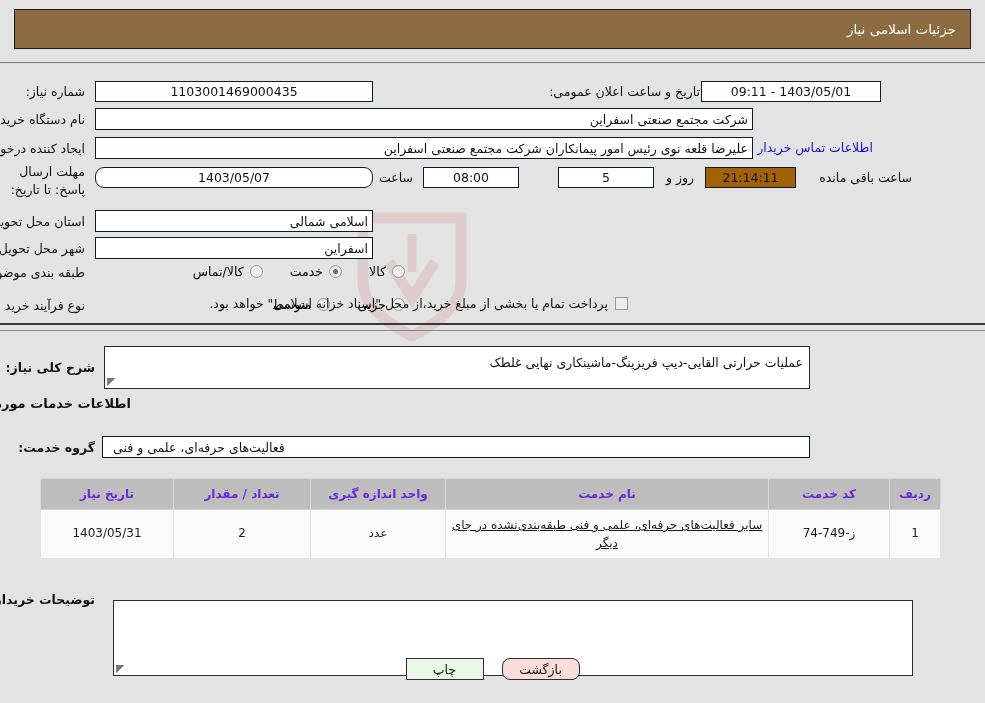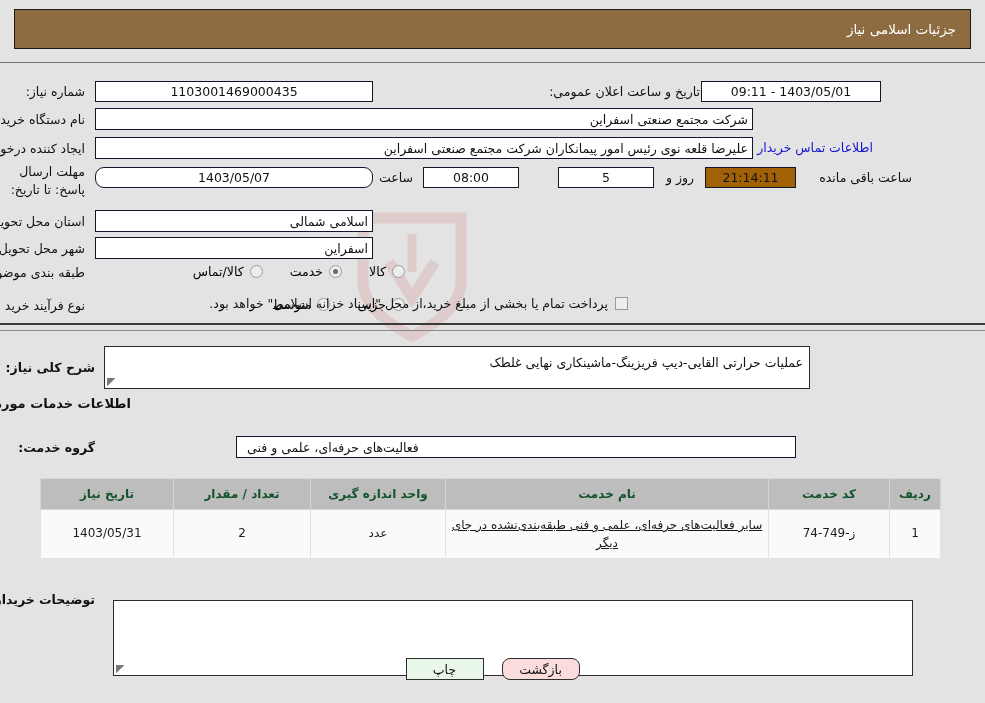--- a/index.html
+++ b/index.html
@@ -191,21 +191,21 @@
   table.items {
     border-collapse: collapse;
     width: 100%;
     font-size: 12px;
     font-family: "DejaVu Sans", sans-serif;
     background: #fff;
   }
   table.items th {
     background: #bdbdbd;
     border: 1px solid #d7d7d7;
-    color: #14532d;
+    color: #6d28d9;
     font-weight: bold;
     height: 26px;
     padding: 2px 4px;
     text-align: center;
     white-space: nowrap;
   }
   table.items td {
     background: #fafafa;
     border: 1px solid #e2e2e2;
     color: #1a1a1a;
@@ -326,21 +326,21 @@
 
 <div class="frm lbl lbl-b" style="top:360px; right:890px;">شرح کلی نیاز:</div>
 <div class="frm ta" style="top:346px; right:175px; width:706px; height:43px;">
   <span>عملیات حرارتی القایی-دیپ فریزینگ-ماشینکاری نهایی غلطک</span>
   <span class="grip">◥</span>
 </div>
 
 <div class="frm lbl lbl-b" style="top:396px; right:854px; font-size:13px;">اطلاعات خدمات مورد نیاز</div>
 
 <div class="frm lbl lbl-b" style="top:440px; right:890px;">گروه خدمت:</div>
-<div class="frm box rtlstart" style="top:436px; right:189px; width:560px; height:22px; justify-content:flex-end; padding-left:10px;">فعالیت‌های حرفه‌ای، علمی و فنی</div>
+<div class="frm box rtlstart" style="top:436px; right:175px; width:708px; height:22px; justify-content:flex-end; padding-left:10px;">فعالیت‌های حرفه‌ای، علمی و فنی</div>
 
 <div class="tbl-wrap">
   <table class="items">
     <thead>
       <tr>
         <th style="width:42px;">ردیف</th>
         <th style="width:112px;">کد خدمت</th>
         <th>نام خدمت</th>
         <th style="width:126px;">واحد اندازه گیری</th>
         <th style="width:128px;">تعداد / مقدار</th>

